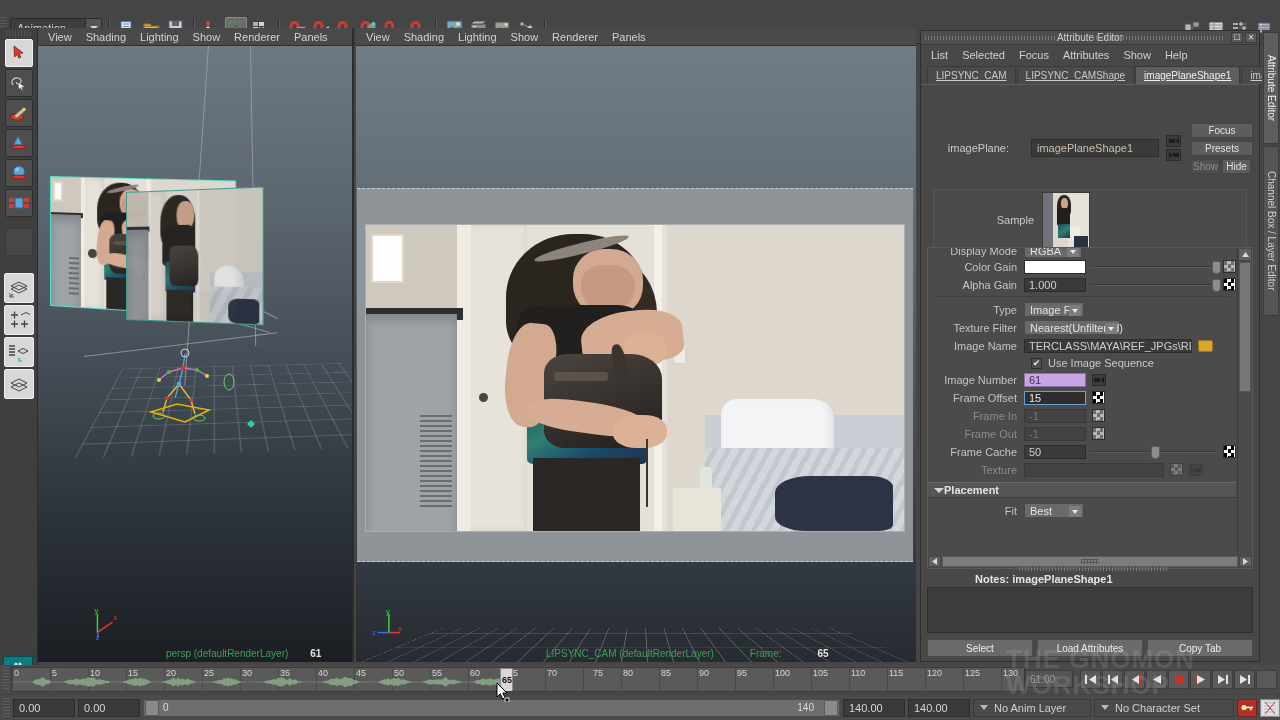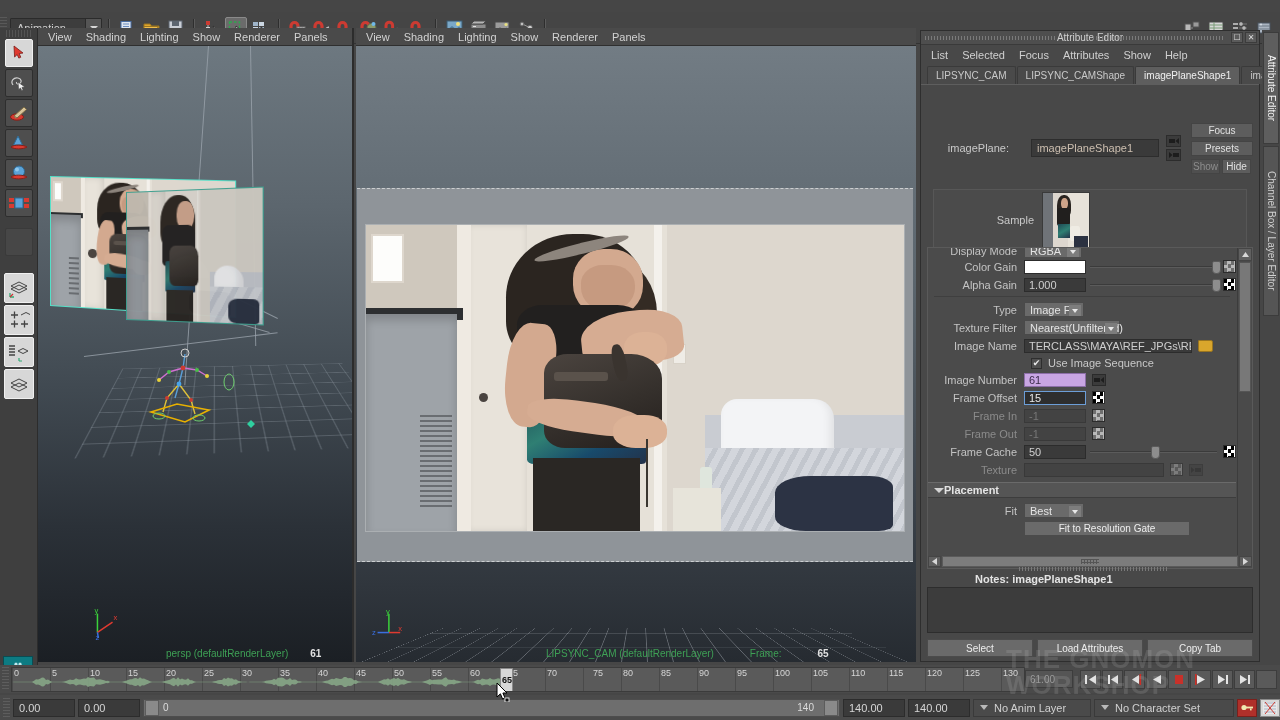--- a/index.html
+++ b/index.html
@@ -238,21 +238,21 @@
   .ae-title .dots-r { right:36px; width:130px; }
   .ae-title .wbtns { position:absolute; right:2px; top:1px; display:flex; gap:2px;}
   .ae-title .wb { width:12px; height:11px; background:#5b5b5b; border:1px solid #3c3c3c;
     display:flex;align-items:center;justify-content:center; font-size:8px; color:#ddd;}
   .ae-menu { height:20px; display:flex; align-items:center; gap:14px; padding-left:10px;
              font-size:11px; color:#d0d0d0; }
   .ae-tabs { display:flex; align-items:flex-end; padding:0 6px; height:20px; gap:1px;
              border-bottom:1px solid #5e5e5e; }
   .ae-tab { padding:3px 8px 3px 8px; font-size:10px; background:#4a4a4a;
             border:1px solid #3a3a3a; border-bottom:none; color:#c9c9c9;
-            border-radius:2px 2px 0 0; white-space:nowrap; }
+            border-radius:2px 2px 0 0; white-space:nowrap;text-decoration:underline; }
   .ae-tab.active { background:#5e5e5e; color:#f0f0f0; }
   .node-row { display:flex; align-items:center; height:28px; padding:6px 0 0 0; }
   .node-lbl { width:104px; text-align:right; padding-right:22px; font-size:11px; color:#c9c9c9;}
   .node-field { width:128px; height:18px; background:#3a3a3a; border:1px solid #2d2d2d;
                 color:#cdbfb0; font-size:11px; display:flex; align-items:center; padding-left:5px;}
   .arrowbtns { display:flex; flex-direction:column; gap:2px; margin-left:7px;}
   .arrowbtn { width:15px; height:12px; background:#3b3b3b; border:1px solid #2c2c2c;
               display:flex;align-items:center;justify-content:center;}
   .sidebtns { margin-left:10px; display:flex; flex-direction:column; gap:3px;}
   .aebtn { width:62px; height:15px; background:#5d5d5d; border:1px solid #444;
@@ -1033,24 +1033,20 @@
 
         <div class="arow" style="margin-top:4px">
           <span class="alabel">Fit</span>
           <div class="combo" style="width:60px">
             <span>Best</span>
             <span class="cb-arw">
                 <i></i>
               </span>
           </div>
         </div>
-        <div class="arow">
-          <span class="alabel"></span>
-          <div class="wide-btn" style="width:166px">Fit to Resolution Gate</div>
-        </div>
       </div>
 
       <div class="vscroll">
         <div class="up">
           <svg width="7" height="5" viewBox="0 0 7 5">
               <path d="M3.5 0L7 5H0z" fill="#d8d8d8"></path>
             </svg>
         </div>
         <div class="thumb"></div>
         <div class="dn" style="position:absolute;bottom:0;left:0;right:0">

